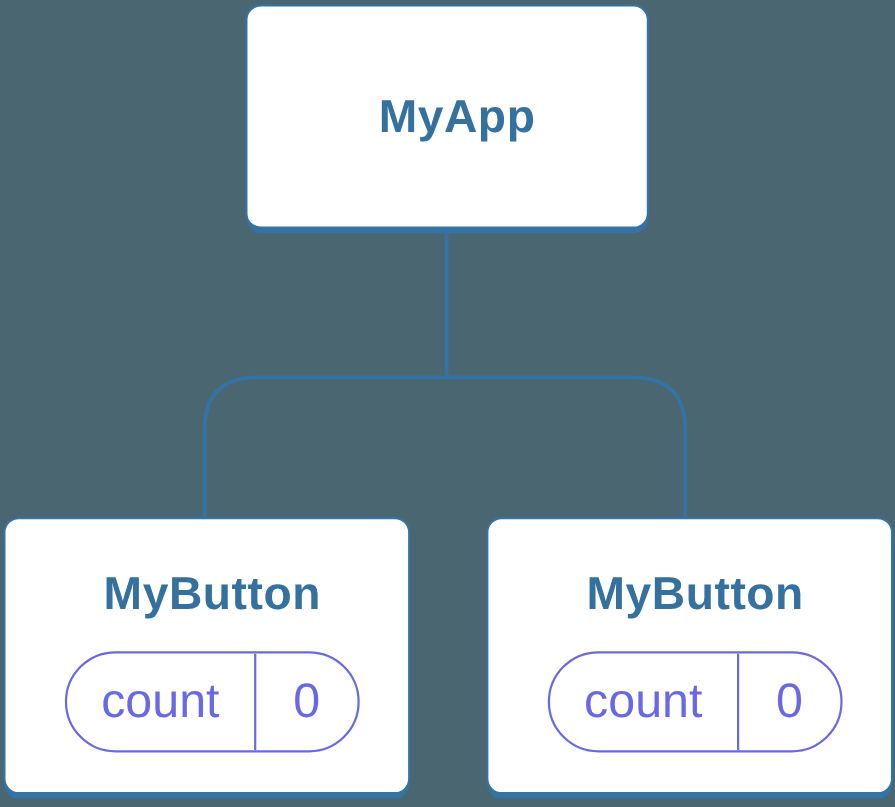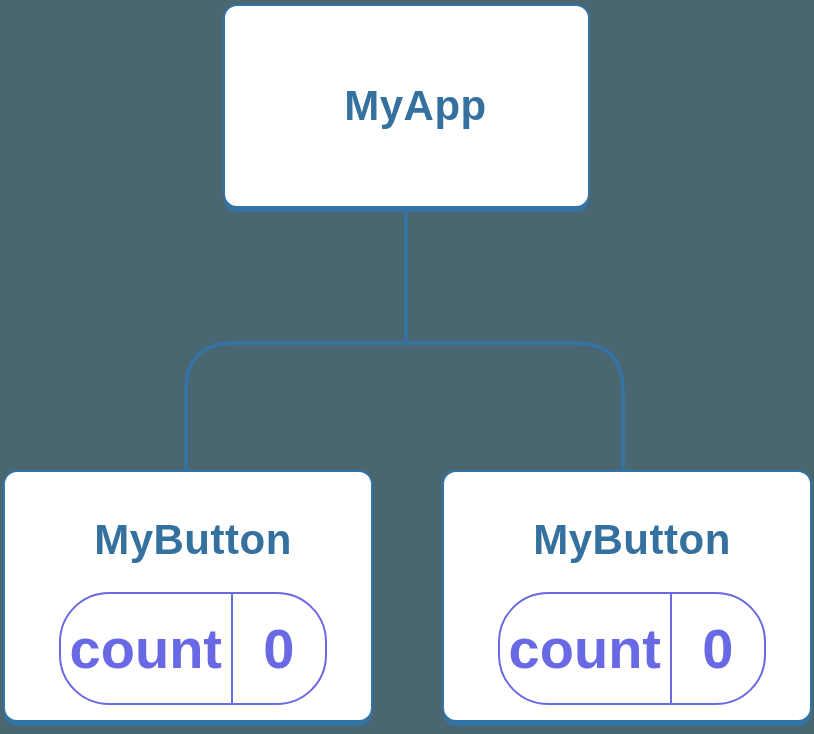--- a/index.html
+++ b/index.html
@@ -69,29 +69,29 @@
   .node-child.right { left: 442px; }
 
   .node-child .node-label {
     line-height: 50px;
     height: 50px;
   }
 
   .state-pill {
     margin-top: 27px;
     width: 268px;
-    height: 113px;
+    height: 92px;
     border: 2px solid var(--purple);
     border-radius: 50px;
     display: flex;
     overflow: hidden;
     background: var(--node-fill);
     color: var(--purple);
-    font-size: 56px;
-    font-weight: 700;
+    font-size: 44px;
+    font-weight: 400;
   }
   .state-key {
     flex: 0 0 65%;
     display: flex;
     align-items: center;
     justify-content: center;
     border-right: 2px solid var(--purple);
   }
   .state-value {
     flex: 1 1 auto;

